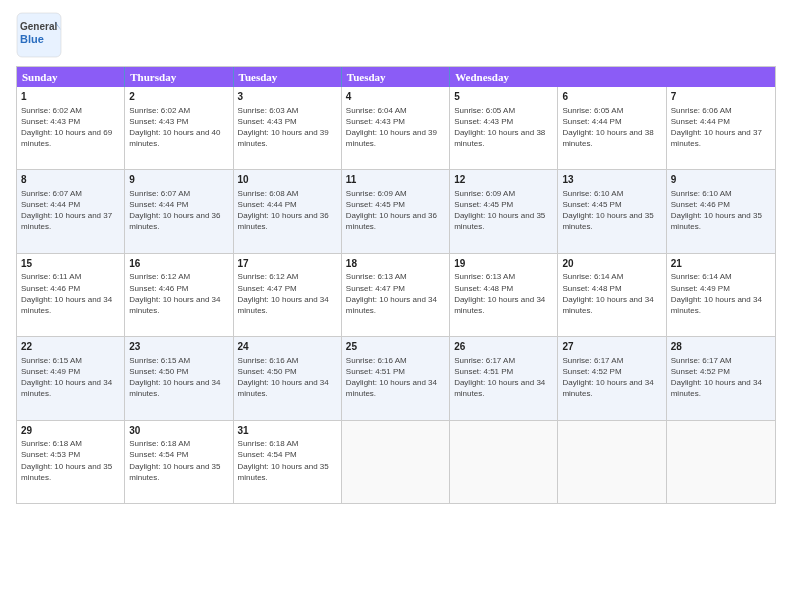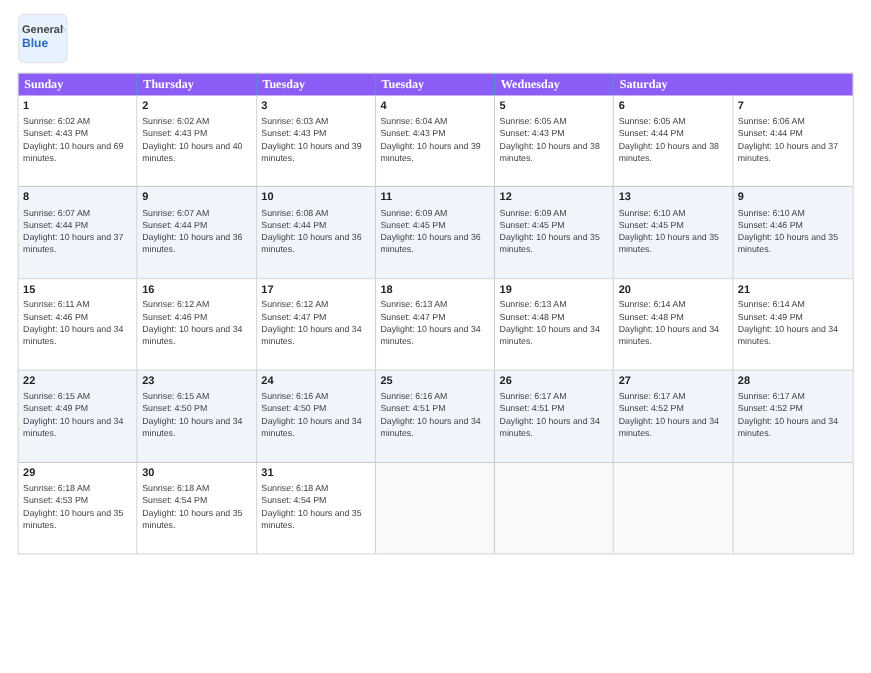--- a/index.html
+++ b/index.html
@@ -121,21 +121,20 @@
     </div>
   </div>
 
   <div class="calendar">
     <div class="cal-header">
     <div class="cal-header-cell">Sunday</div>
         <div class="cal-header-cell">Thursday</div>
         <div class="cal-header-cell">Tuesday</div>
         <div class="cal-header-cell">Tuesday</div>
         <div class="cal-header-cell">Wednesday</div>
-        <div class="cal-header-cell">Saturday</div>
       </div>
     <div class="cal-body">
     <div class="cal-row">
           <div class="cal-cell">
         <span class="day-num">1</span>
         <div class="info">
           <span>Sunrise: 6:02 AM</span><br>
           <span>Sunset: 4:43 PM</span><br>
           <span>Daylight: 10 hours and 69 minutes.</span>
         </div>

